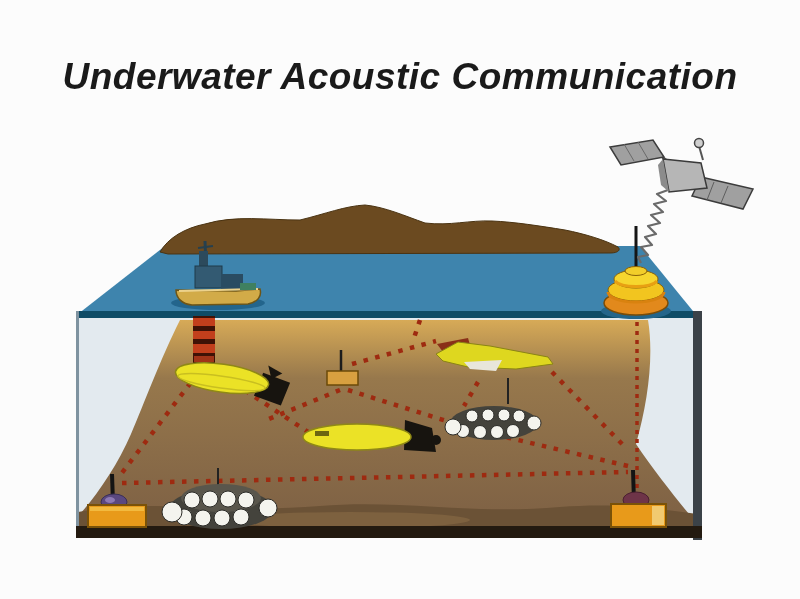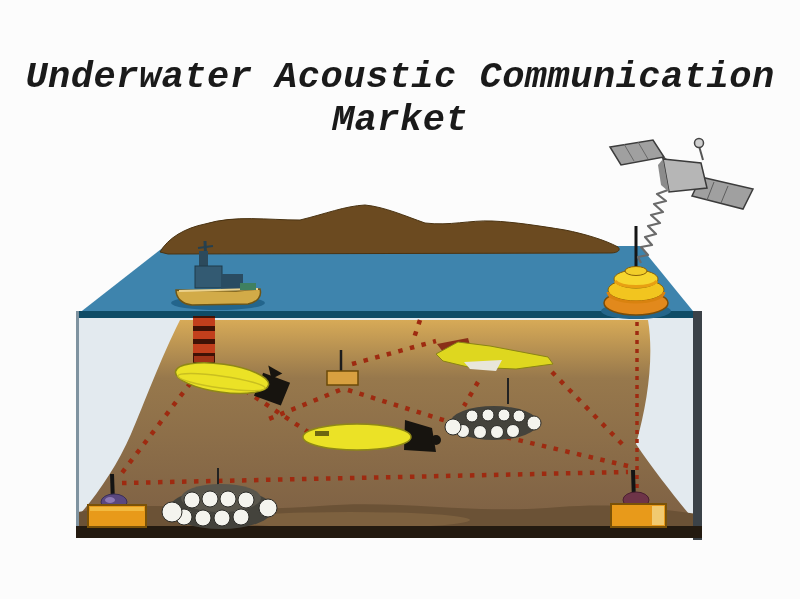--- a/index.html
+++ b/index.html
@@ -1,30 +1,29 @@
 <!DOCTYPE html>
 <html><head>
 <meta charset="utf-8">
 <style>
   html,body{margin:0;padding:0;background:#ffffff;}
   .canvas{position:relative;width:800px;height:599px;background:#fcfcfc;overflow:hidden;
           font-family:"Liberation Sans", sans-serif;}
   .title-block{position:absolute;top:56px;left:0;width:100%;text-align:center;
                color:#1a1a1a;font-weight:bold;font-style:italic;
-               font-size:37px;line-height:1.16;letter-spacing:0.5px;font-family:Liberation Mono, monospace;}
+               font-size:37px;line-height:1.16;letter-spacing:0.5px;}
   .scene-svg{position:absolute;left:0;top:0;width:800px;height:599px;}
 </style>
 </head>
 <body>
 
 <div class="canvas">
 
   <div class="title-block">
     <div>Underwater Acoustic Communication</div>
-    <div>Market</div>
   </div>
 
   <svg class="scene-svg" viewBox="0 0 800 599">
     <defs>
       <linearGradient id="floorGrad" x1="0" y1="320" x2="0" y2="528" gradientUnits="userSpaceOnUse">
         <stop offset="0" stop-color="#d7aa57"></stop>
         <stop offset="0.28" stop-color="#97784c"></stop>
         <stop offset="1" stop-color="#7d6044"></stop>
       </linearGradient>
     </defs>

